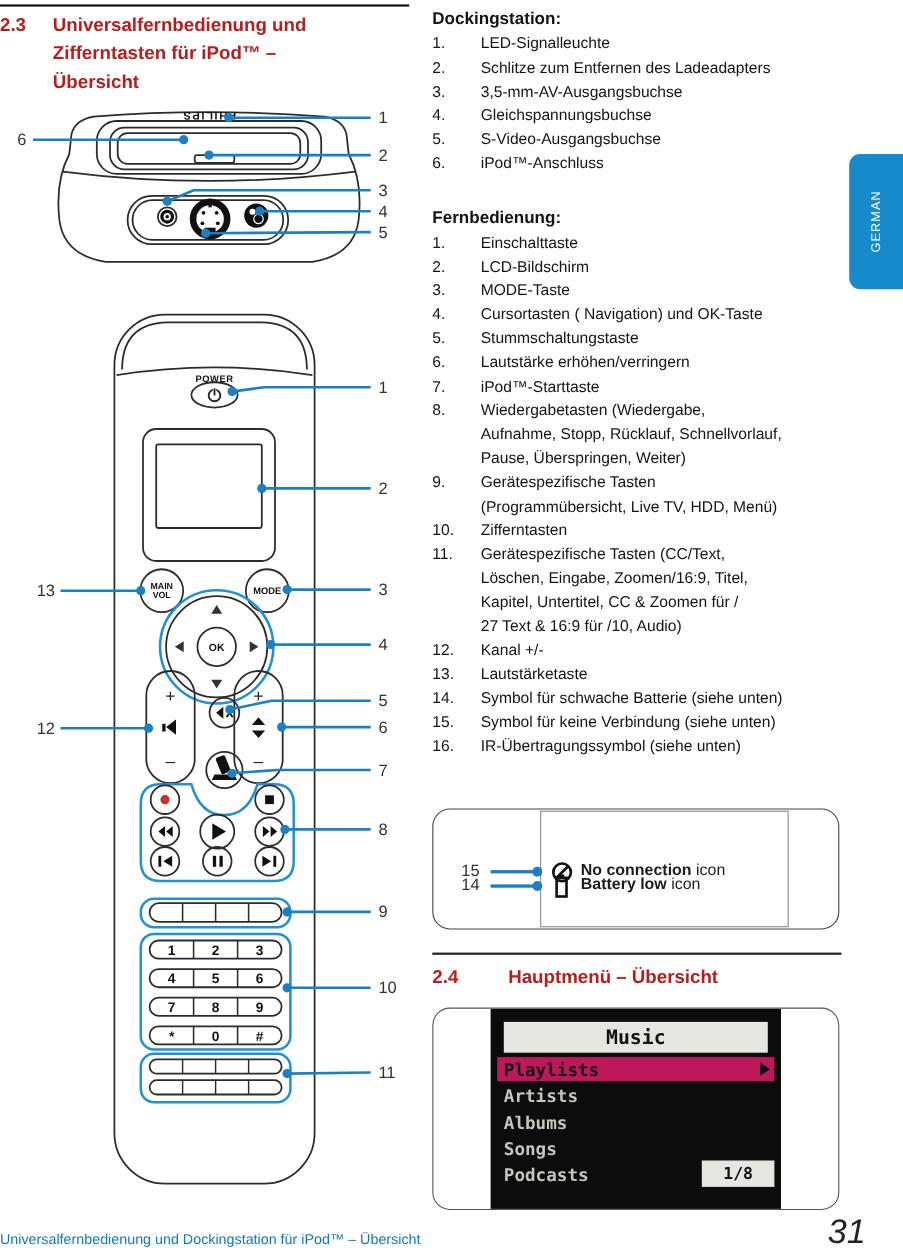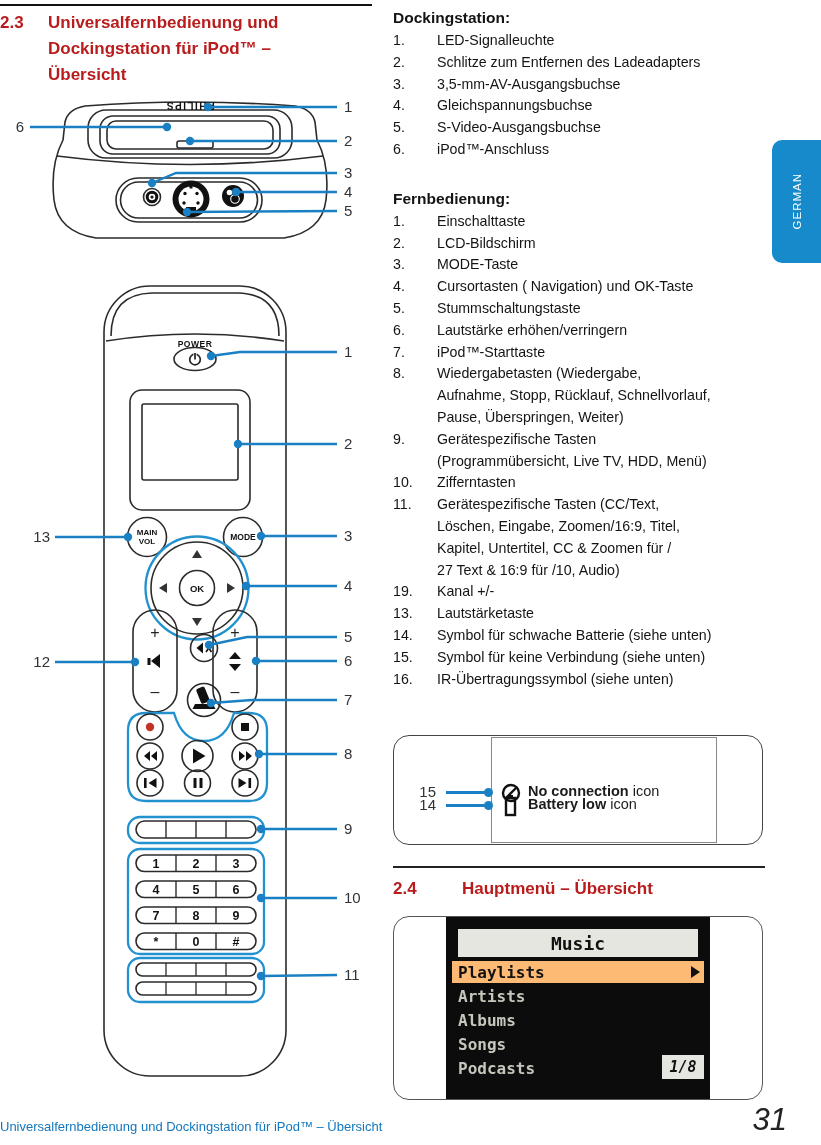--- a/index.html
+++ b/index.html
@@ -37,27 +37,27 @@
   .leg-lab{position:absolute;left:134px;top:5px;font-size:14.5px;color:#1c1c1c;}
   .leg-lab b{font-weight:bold;}
 
   
   .shotbox{position:absolute;left:393px;top:916px;width:370px;height:184px;border:1.5px solid #555;
            border-radius:16px;box-sizing:border-box;overflow:hidden;}
   .lcd{position:absolute;left:50%;transform:translateX(-50%);top:0;bottom:0;width:264px;background:#0c0c0c;
        font-family:"DejaVu Sans Mono",monospace;font-weight:bold;}
   .lcd-head{position:absolute;left:12px;right:12px;top:12px;height:28px;background:#e6e6e0;
             display:flex;align-items:center;justify-content:center;font-size:18px;color:#111;}
-  .lcd-sel{position:absolute;left:6px;right:6px;top:44px;height:22px;background:#fdba74;color:#111;
+  .lcd-sel{position:absolute;left:6px;right:6px;top:44px;height:22px;background:#be185d;color:#111;
            font-size:16px;display:flex;align-items:center;padding:0 4px 0 6px;box-sizing:border-box;}
   .lcd-sel .arrow{margin-left:auto;width:0;height:0;border-left:9px solid #111;
                   border-top:6px solid transparent;border-bottom:6px solid transparent;}
   .lcd-items{position:absolute;left:12px;top:68px;font-size:16px;line-height:24px;color:#c6c6bc;}
-  .lcd-page{position:absolute;right:6px;top:138px;width:42px;height:24px;background:#e6e6e0;color:#111;
-            font-size:15px;display:flex;align-items:center;justify-content:center;font-style:italic;}
+  .lcd-page{position:absolute;right:6px;top:138px;width:66px;height:24px;background:#e6e6e0;color:#111;
+            font-size:15px;display:flex;align-items:center;justify-content:center;}
 
   
   .footer-text{position:absolute;left:0;top:1119px;font-size:13px;color:#1477bd;}
   .page-num{position:absolute;right:34px;top:1102px;font-size:31px;color:#222;font-style:italic;}
   .lang-tab{position:absolute;right:0;top:140px;width:49px;height:123px;background:#168aca;
             border-radius:10px 0 0 10px;display:flex;align-items:center;justify-content:center;}
   .lang-tab span{writing-mode:vertical-rl;transform:rotate(180deg);color:#fff;font-size:11.5px;letter-spacing:1px;}
 
   svg text{font-family:"Liberation Sans",sans-serif;}
   .lead{stroke:#1b80c3;stroke-width:2.4;fill:none;}
@@ -70,21 +70,21 @@
 </style>
 </head>
 <body>
 
 <div class="page">
 
   <div class="rule-top"></div>
   <div class="sec-head" id="head23">
     <span class="num">2.3</span>
     <span class="ttl pre">Universalfernbedienung und
-Dockingstation für iPod™ –
+Zifferntasten für iPod™ –
 Übersicht</span>
   </div>
 
   <svg style="position:absolute;left:0;top:0;" width="390" height="260" viewBox="0 0 390 260">
     <g>
       <path class="oline" d="M85,106 Q190,98 295,106 Q312,109 315,122 L317,140 Q330,165 326,200 Q322,232 284,238 L96,238 Q58,232 54,200 Q50,165 63,140 L65,122 Q68,109 85,106 Z"></path>
       <path class="oline2" d="M57,156 Q190,173 323,156"></path>
       <rect class="oline2" x="88" y="110" width="204" height="48" rx="18"></rect>
       <rect class="oline2" x="100" y="116" width="180" height="38" rx="13"></rect>
       <rect class="oline2" x="107" y="121" width="166" height="28" rx="9"></rect>
@@ -443,21 +443,21 @@
 
     <li>
       <span class="n">11.</span>
       <span class="pre">Gerätespezifische Tasten (CC/Text,
 Löschen, Eingabe, Zoomen/16:9, Titel,
 Kapitel, Untertitel, CC &amp; Zoomen für /
 27 Text &amp; 16:9 für /10, Audio)</span>
     </li>
 
     <li>
-      <span class="n">19.</span>
+      <span class="n">12.</span>
       <span class="pre">Kanal +/-</span>
     </li>
 
     <li>
       <span class="n">13.</span>
       <span class="pre">Lautstärketaste</span>
     </li>
 
     <li>
       <span class="n">14.</span>

